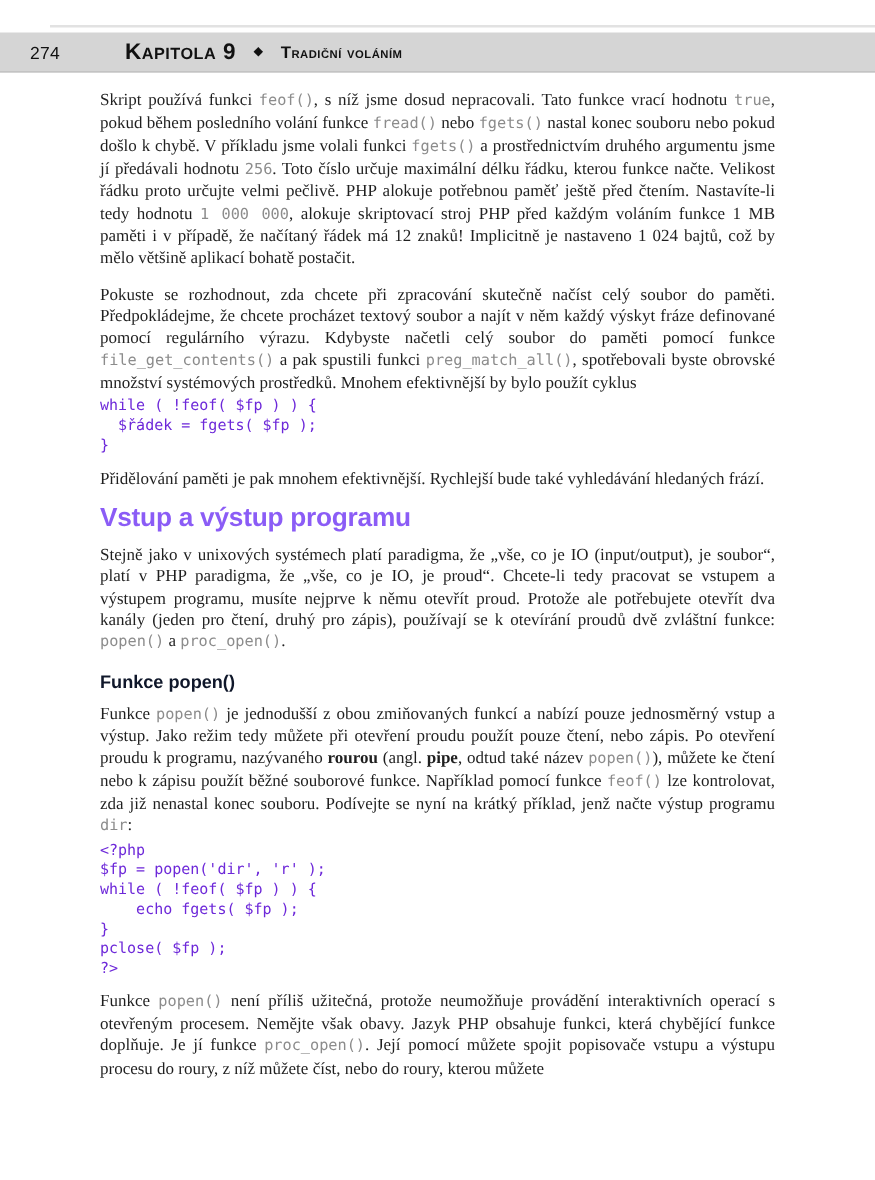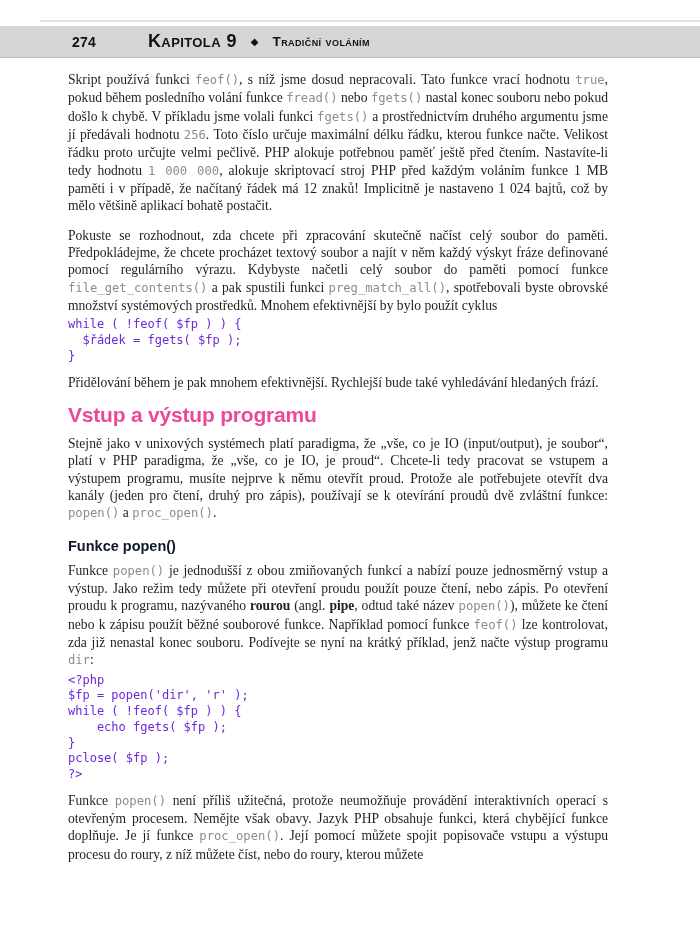--- a/index.html
+++ b/index.html
@@ -16,37 +16,37 @@
   }
   .page-header{
     position:absolute;left:0;top:26px;width:700px;height:31px;
     background:#d5d5d5;
     border-bottom:1px solid #bdbdbd;
     display:flex;align-items:center;
     font-family:"Liberation Sans", sans-serif;
     color:#111;
   }
   .page-number{
-    margin-left:72px;
-    font-weight:bold;font-size:14px;letter-spacing:.2px;
+    margin-left:24px;
+    font-weight:normal;font-size:14px;letter-spacing:.2px;
   }
   .chapter-label{
     margin-left:52px;
     font-weight:bold;font-size:18px;
     font-variant:small-caps;letter-spacing:.4px;
   }
   .diamond{
     margin:0 14px;font-size:10px;line-height:1;color:#111;
   }
   .chapter-title{
     font-weight:bold;font-size:13.5px;
     font-variant:small-caps;letter-spacing:.4px;
   }
   .page-content{
-    position:absolute;left:68px;top:71px;width:540px;
+    position:absolute;left:80px;top:71px;width:540px;
   }
   p.body{
     margin:0 0 12px 0;
     font-size:13.6px;line-height:17.35px;
     text-align:justify;
     color:#1f1f1f;
   }
   p.body.tight{margin-bottom:3px;}
   .run-code{
     font-family:"DejaVu Sans Mono", monospace;
@@ -57,21 +57,21 @@
     margin:3px 0 9px 0;
     font-family:"DejaVu Sans Mono", monospace;
     font-size:12px;line-height:15.7px;
     color:#6d28d9;
     white-space:pre;
   }
   h1.section{
     margin:6px 0 8px 0;
     font-family:"Liberation Sans", sans-serif;
     font-weight:bold;font-size:21px;line-height:24px;
-    letter-spacing:-0.2px;color:#ec4899;
+    letter-spacing:-0.2px;color:#8b5cf6;
   }
   h2.subsection{
     margin:14px 0 7px 0;
     font-family:"Liberation Sans", sans-serif;
     font-weight:bold;font-size:14.5px;line-height:18px;
     color:#0f172a;
   }
 </style>
 </head>
 <body>
@@ -84,21 +84,21 @@
   <span class="diamond">◆</span>
   <span class="chapter-title">Tradiční voláním</span>
 </div>
 
 <div class="page-content">
   <p class="body"><span>Skript používá funkci </span><span class="run-code">feof()</span><span>, s níž jsme dosud nepracovali. Tato funkce vrací hodnotu </span><span class="run-code">true</span><span>, pokud během posledního volání funkce </span><span class="run-code">fread()</span><span> nebo </span><span class="run-code">fgets()</span><span> nastal konec souboru nebo pokud došlo k chybě. V příkladu jsme volali funkci </span><span class="run-code">fgets()</span><span> a prostřednictvím druhého argumentu jsme jí předávali hodnotu </span><span class="run-code">256</span><span>. Toto číslo určuje maximální délku řádku, kterou funkce načte. Velikost řádku proto určujte velmi pečlivě. PHP alokuje potřebnou paměť ještě před čtením. Nastavíte-li tedy hodnotu </span><span class="run-code">1 000 000</span><span>, alokuje skriptovací stroj PHP před každým voláním funkce 1 MB paměti i v případě, že načítaný řádek má 12 znaků! Implicitně je nastaveno 1 024 bajtů, což by mělo většině aplikací bohatě postačit.</span></p>
   <p class="body tight"><span>Pokuste se rozhodnout, zda chcete při zpracování skutečně načíst celý soubor do paměti. Předpokládejme, že chcete procházet textový soubor a najít v něm každý výskyt fráze definované pomocí regulárního výrazu. Kdybyste načetli celý soubor do paměti pomocí funkce </span><span class="run-code">file_get_contents()</span><span> a pak spustili funkci </span><span class="run-code">preg_match_all()</span><span>, spotřebovali byste obrovské množství systémových prostředků. Mnohem efektivnější by bylo použít cyklus</span></p>
   <pre class="code">while ( !feof( $fp ) ) {
   $řádek = fgets( $fp );
 }</pre>
-  <p class="body"><span>Přidělování během je pak mnohem efektivnější. Rychlejší bude také vyhledávání hledaných frází.</span></p>
+  <p class="body"><span>Přidělování paměti je pak mnohem efektivnější. Rychlejší bude také vyhledávání hledaných frází.</span></p>
   <h1 class="section">Vstup a výstup programu</h1>
   <p class="body"><span>Stejně jako v unixových systémech platí paradigma, že „vše, co je IO (input/output), je soubor“, platí v PHP paradigma, že „vše, co je IO, je proud“. Chcete-li tedy pracovat se vstupem a výstupem programu, musíte nejprve k němu otevřít proud. Protože ale potřebujete otevřít dva kanály (jeden pro čtení, druhý pro zápis), používají se k otevírání proudů dvě zvláštní funkce: </span><span class="run-code">popen()</span><span> a </span><span class="run-code">proc_open()</span><span>.</span></p>
   <h2 class="subsection">Funkce popen()</h2>
   <p class="body tight"><span>Funkce </span><span class="run-code">popen()</span><span> je jednodušší z obou zmiňovaných funkcí a nabízí pouze jednosměrný vstup a výstup. Jako režim tedy můžete při otevření proudu použít pouze čtení, nebo zápis. Po otevření proudu k programu, nazývaného </span><span class="run-bold">rourou</span><span> (angl. </span><span class="run-bold">pipe</span><span>, odtud také název </span><span class="run-code">popen()</span><span>), můžete ke čtení nebo k zápisu použít běžné souborové funkce. Například pomocí funkce </span><span class="run-code">feof()</span><span> lze kontrolovat, zda již nenastal konec souboru. Podívejte se nyní na krátký příklad, jenž načte výstup programu </span><span class="run-code">dir</span><span>:</span></p>
   <pre class="code">&lt;?php
 $fp = popen('dir', 'r' );
 while ( !feof( $fp ) ) {
     echo fgets( $fp );
 }
 pclose( $fp );

